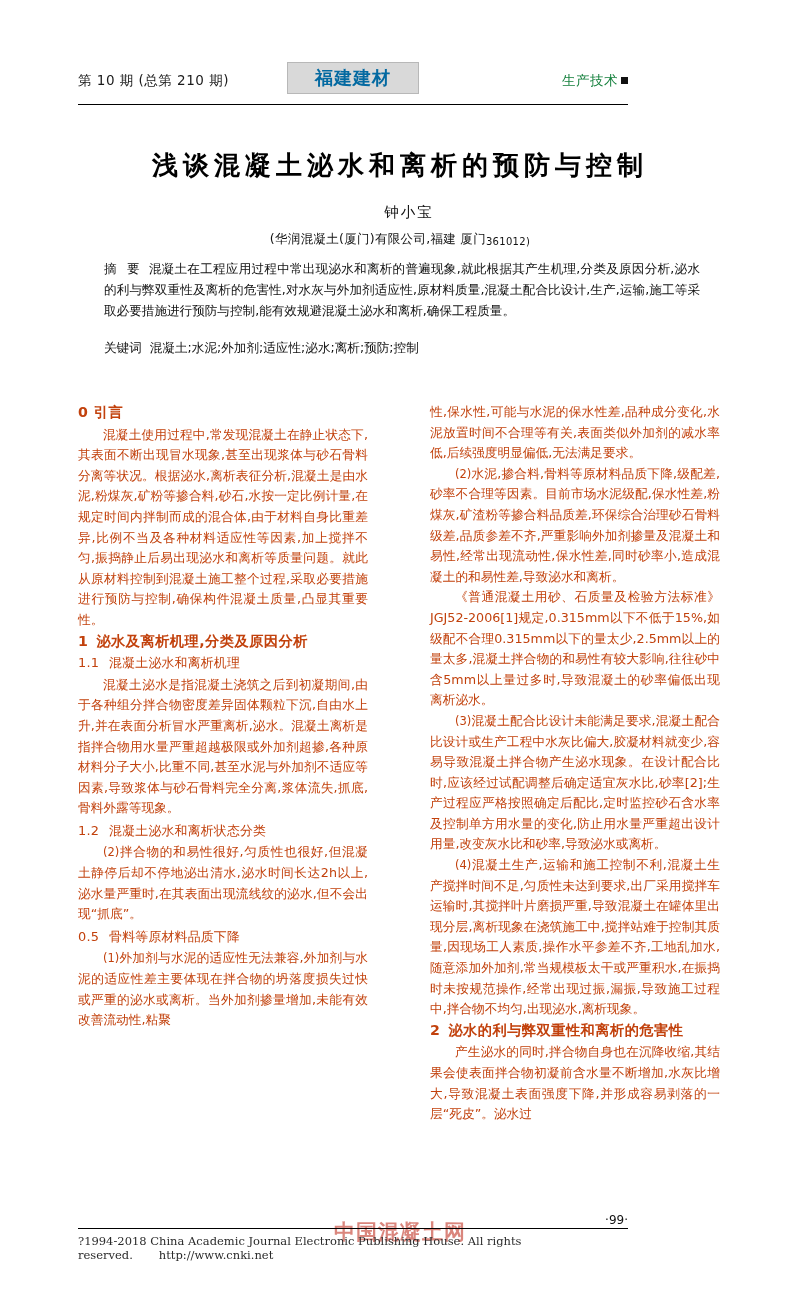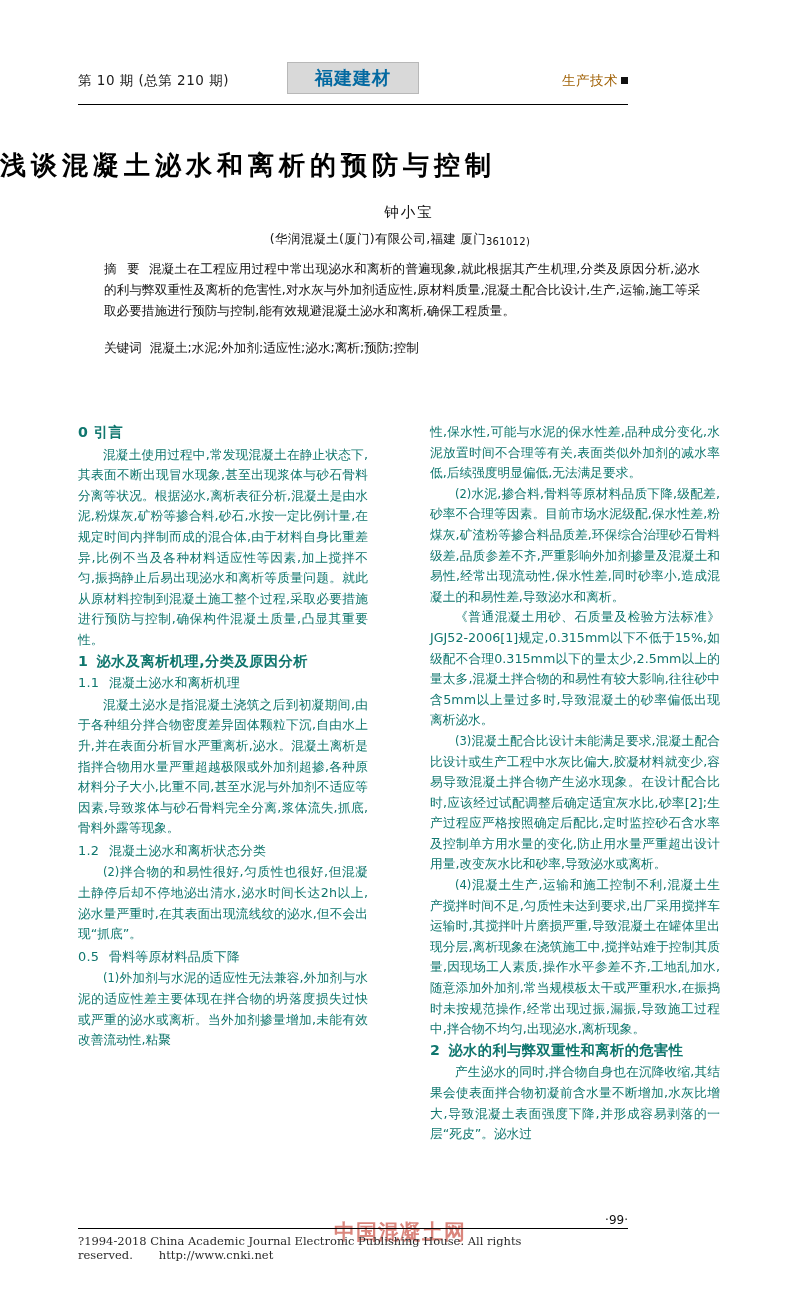--- a/index.html
+++ b/index.html
@@ -38,21 +38,21 @@
     font-size: 13.5px;
     letter-spacing: 0.5px;
     color: #1a1a1a;
   }
   .header-right {
     position: absolute;
     right: 0;
     top: 10px;
     font-size: 13.5px;
     letter-spacing: 0.5px;
-    color: #a16207;
+    color: #15803d;
   }
   .header-right .sq {
     display: inline-block;
     width: 7px;
     height: 7px;
     background: #111;
     margin-left: 3px;
     vertical-align: 1px;
   }
   .masthead {
@@ -80,21 +80,21 @@
     top: 104px;
     border-top: 1px solid #000;
   }
 
   
   .title {
     position: absolute;
     top: 148px;
     left: 0;
     width: 800px;
-    text-align: left;
+    text-align: center;
     font-family: "DejaVu Serif", "Liberation Serif", serif;
     font-size: 26px;
     font-weight: bold;
     letter-spacing: 5px;
     color: #000;
   }
   .author {
     position: absolute;
     top: 203px;
     left: 9px;
@@ -147,22 +147,21 @@
   }
 
   
   .col {
     position: absolute;
     top: 402px;
     width: 290px;
     font-size: 12.7px;
     line-height: 20.6px;
     text-align: justify;
-    color: #0f766e;
-    margin-top: 20px;
+    color: #c2410c;
   }
   .col-left { left: 78px; }
   .col-right { left: 430px; }
 
   .h1 {
     font-size: 14.2px;
     font-weight: bold;
     margin: 0 0 2px 0;
     letter-spacing: 0.5px;
   }

